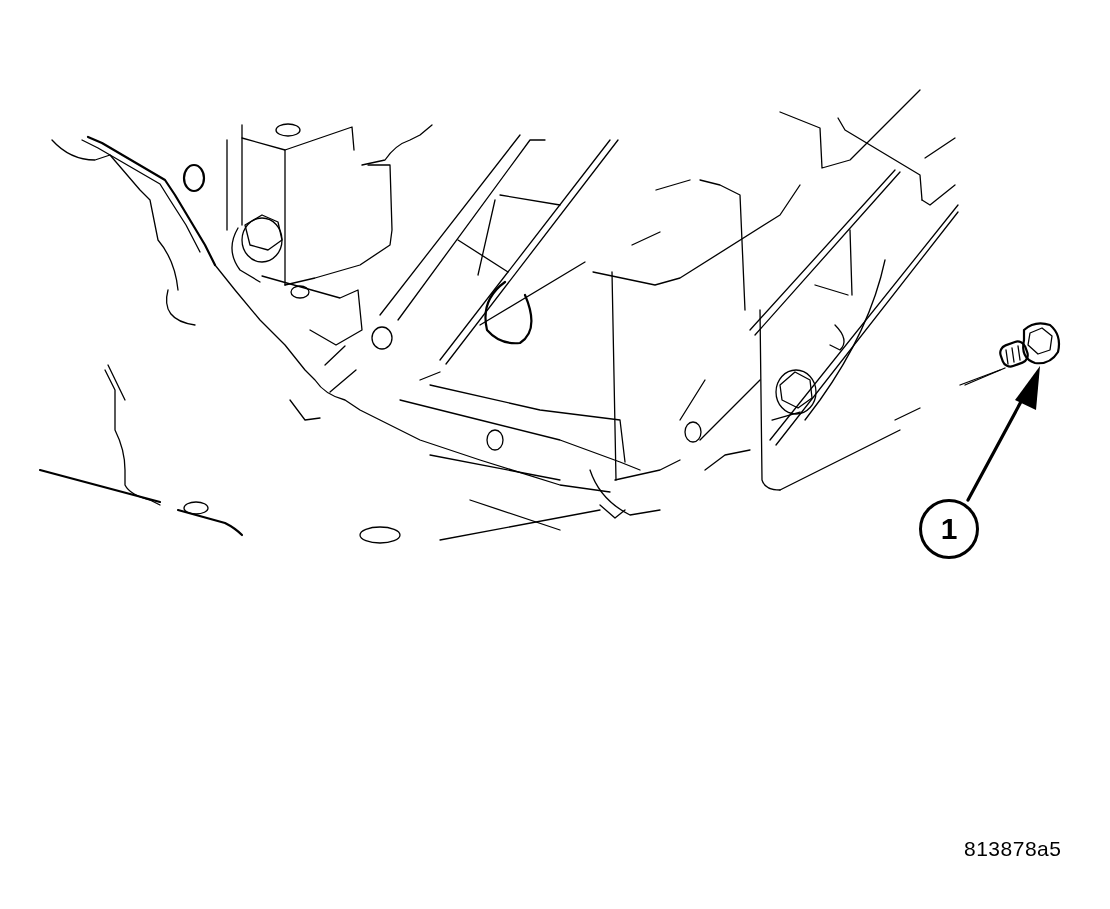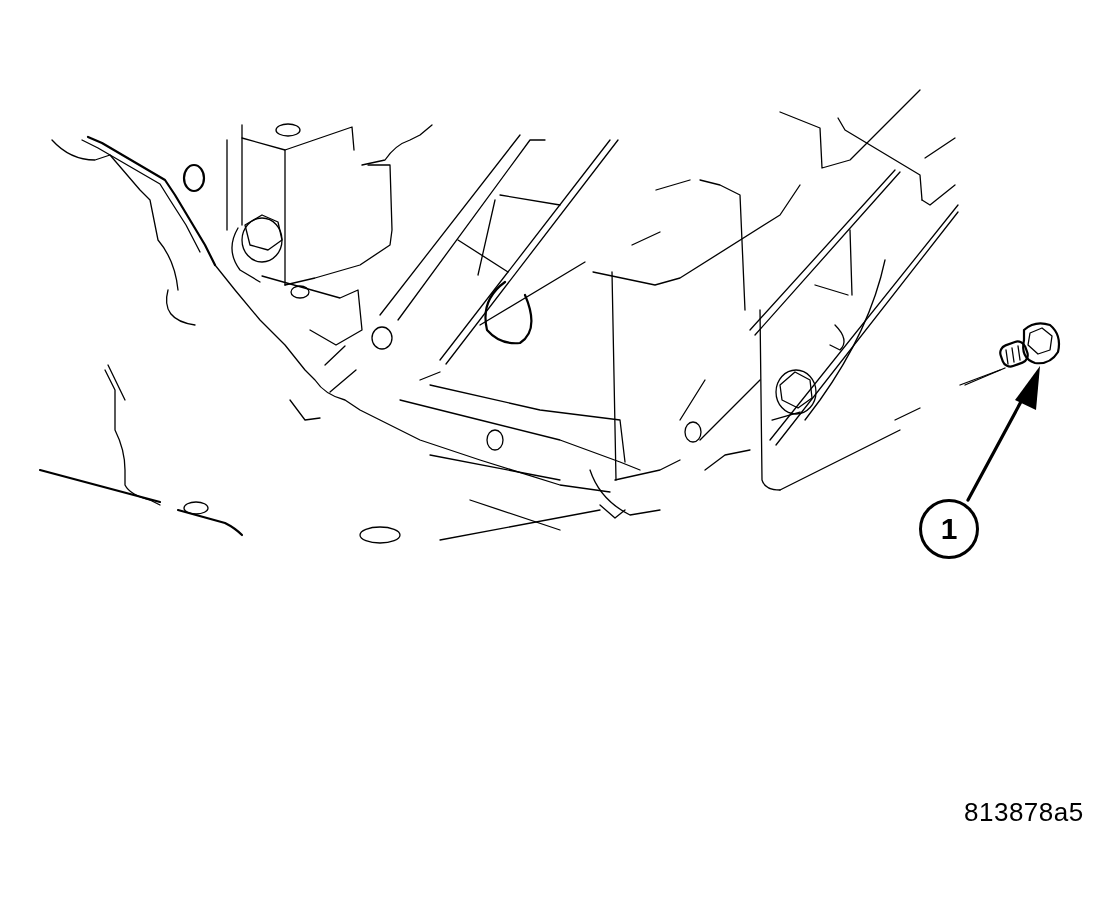--- a/index.html
+++ b/index.html
@@ -2,21 +2,21 @@
 <html><head>
   <meta charset="utf-8">
   <style>
     html, body { margin: 0; padding: 0; background: #ffffff; }
     body { width: 1110px; height: 909px; position: relative; overflow: hidden;
            font-family: "Liberation Sans", sans-serif; }
     #drawing { position: absolute; left: 0; top: 0; width: 1110px; height: 909px; }
     .ln { fill: none; stroke: #000; stroke-width: 1.3; stroke-linecap: round; stroke-linejoin: round; }
     .ln2 { fill: none; stroke: #000; stroke-width: 2.2; stroke-linecap: round; stroke-linejoin: round; }
     .ln3 { fill: none; stroke: #000; stroke-width: 3.2; stroke-linecap: round; stroke-linejoin: round; }
-    .figure-id { position: absolute; left: 964px; top: 797px; font-size: 26px; color: #000;
+    .figure-id { position: absolute; left: 964px; top: 837px; font-size: 21px; color: #000;
                  letter-spacing: 0.5px; }
     .callout { position: absolute; left: 919px; top: 499px; width: 60px; height: 60px;
                border: 3px solid #000; border-radius: 50%; box-sizing: border-box;
                display: flex; align-items: center; justify-content: center;
                font-weight: bold; font-size: 30px; color: #000; background: #fff; }
   </style>
 </head>
 <body>
 
 <svg id="drawing" viewBox="0 0 1110 909" xmlns="http://www.w3.org/2000/svg">

